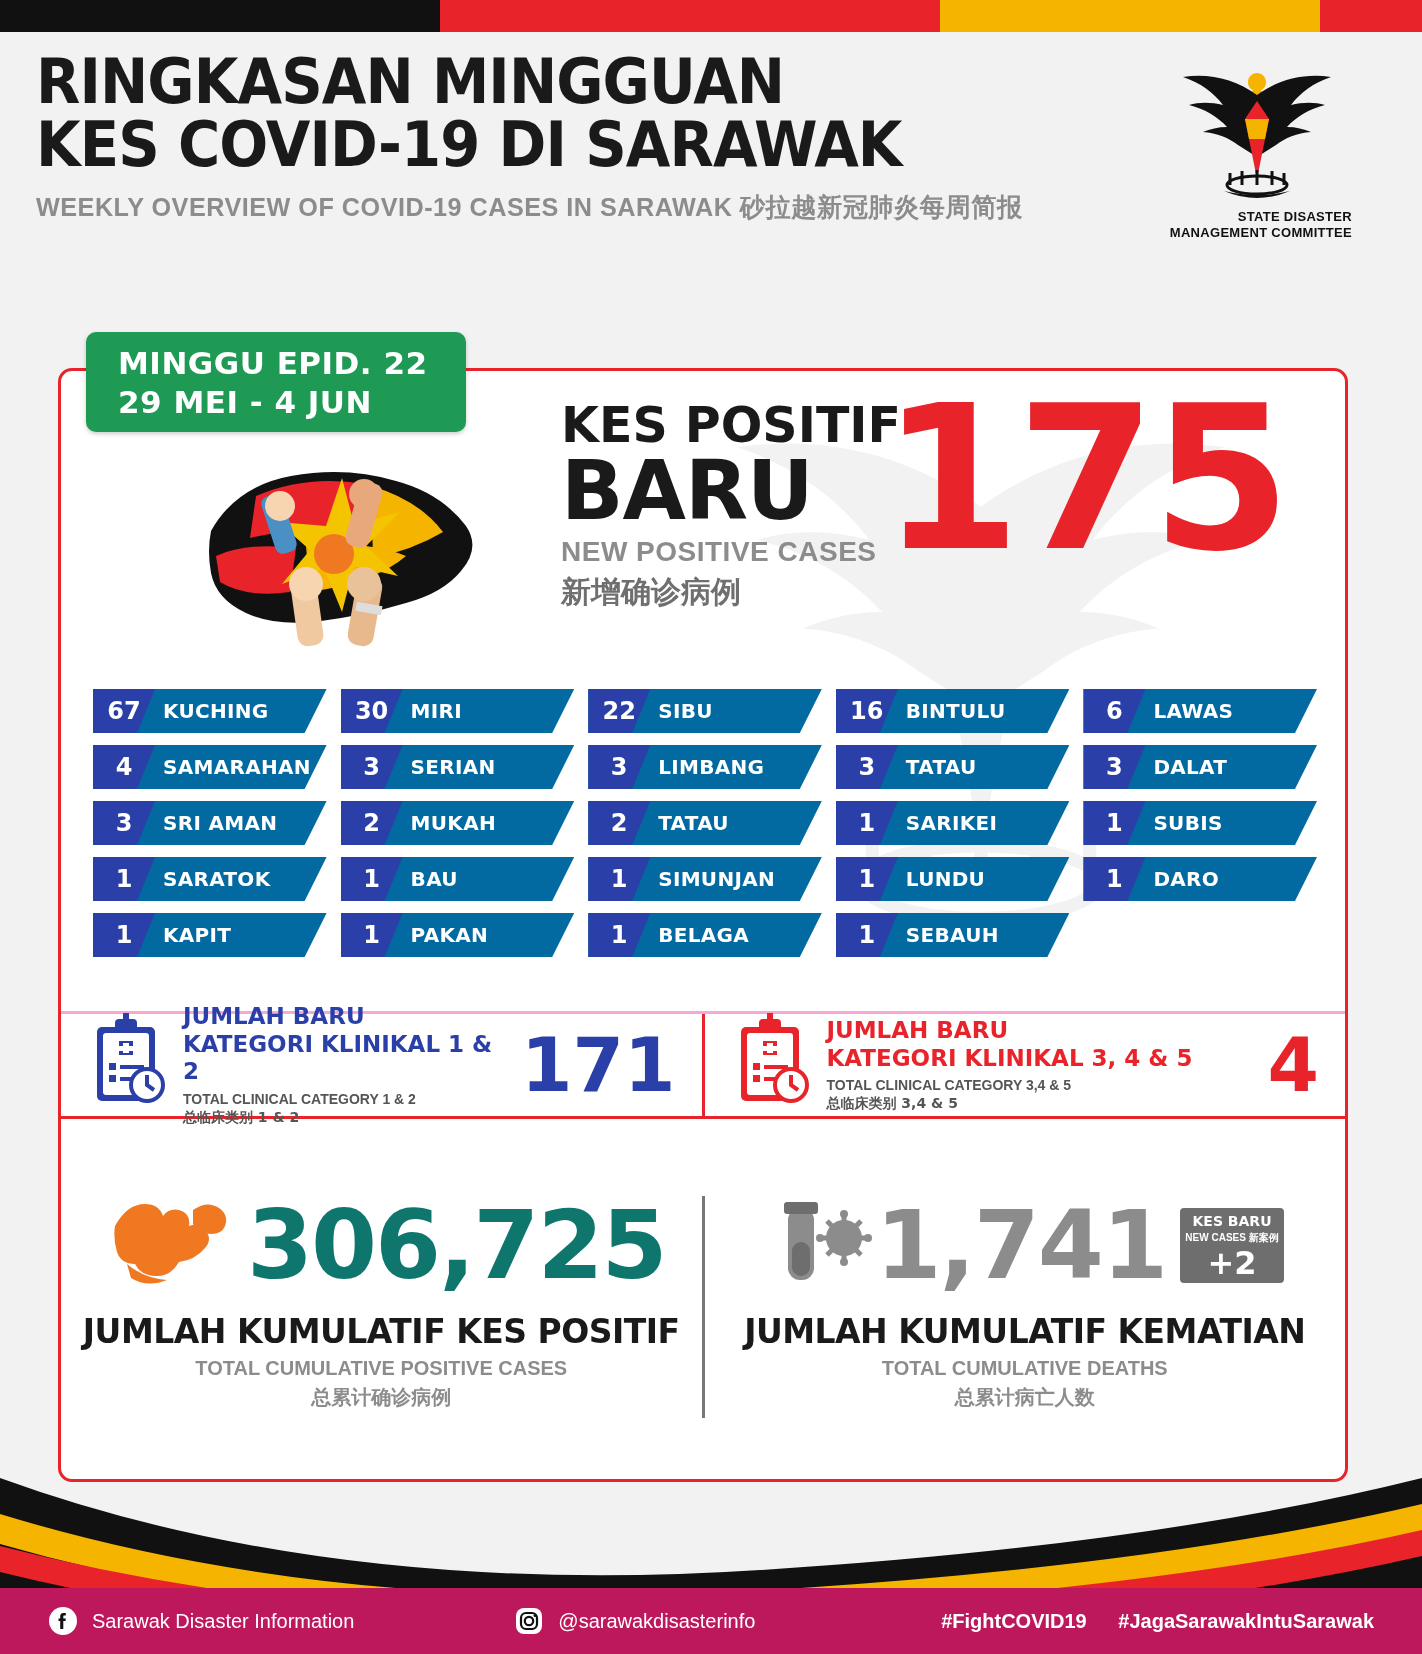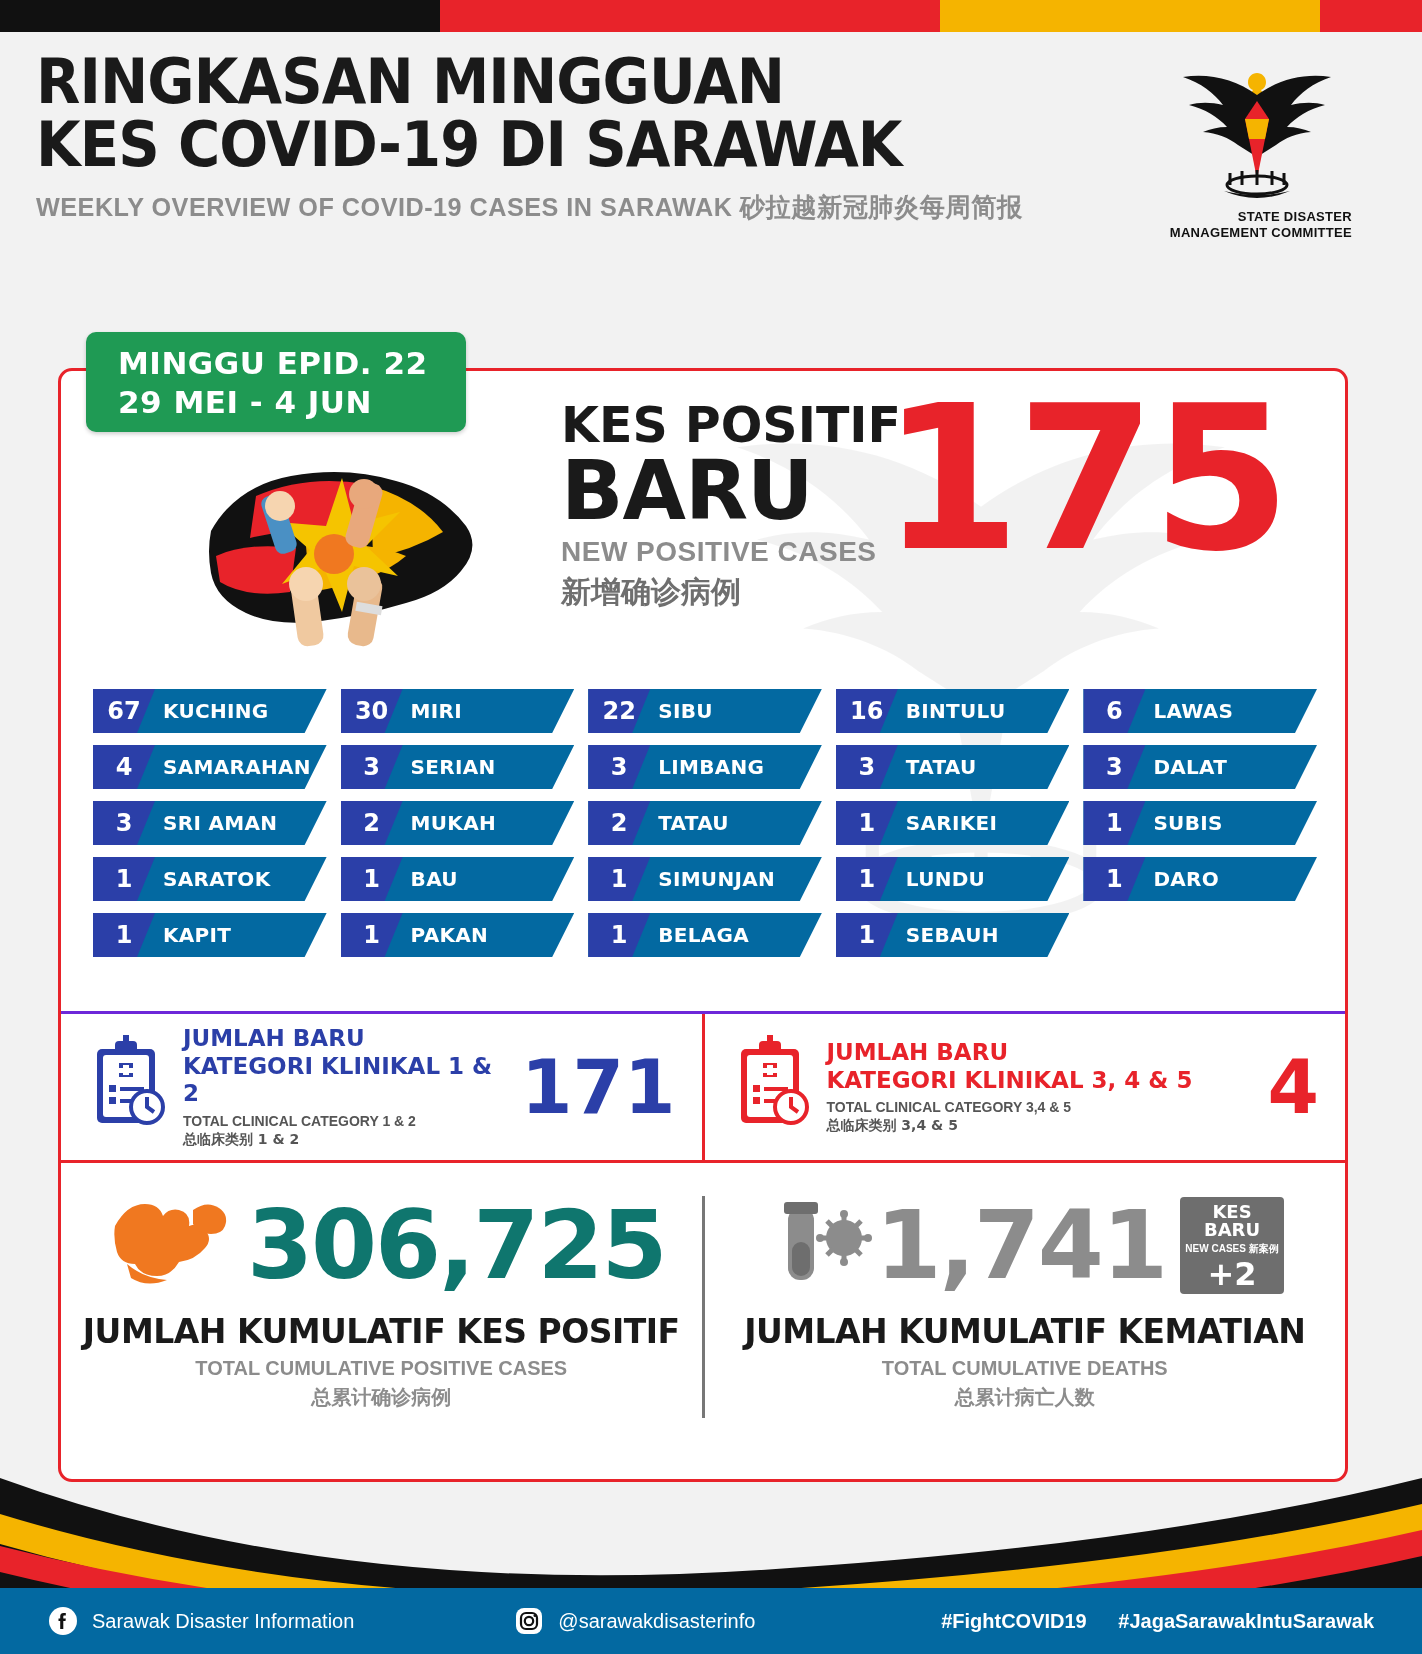--- a/index.html
+++ b/index.html
@@ -140,22 +140,22 @@
     flex:0 0 62px;
   }
   .dist .nm {
     color:#fff; font-family:"DejaVu Sans", sans-serif; font-weight:bold;
     font-size:20px; letter-spacing:0.3px; padding-left:8px;
     white-space:nowrap;
   }
 
   
   .catrow {
-    position:absolute; left:0; top:640px; width:100%; height:152px;
-    border-top:3px solid #6d28d9; border-bottom:3px solid #e8232a;
+    position:absolute; left:0; top:640px; width:100%; height:108px;
+    border-top:3px solid #f9a8d4; border-bottom:3px solid #e8232a;
     display:flex;
   }
   .cat {
     flex:1; display:flex; align-items:center; padding:0 26px; position:relative;
   }
   .cat + .cat { border-left:3px solid #e8232a; }
   .clipboard { width:86px; flex:0 0 86px; }
   .cat .txt { padding-left:10px; flex:1; }
   .cat .t1 {
     font-family:"DejaVu Sans", sans-serif; font-weight:bold; font-size:23px;
@@ -188,29 +188,29 @@
     font-family:"DejaVu Sans", sans-serif; font-weight:bold; font-size:33px;
     color:#1a1a1a; margin-top:6px; letter-spacing:-0.5px;
   }
   .cuml2 { font-family:"Liberation Sans", sans-serif; font-weight:bold; font-size:20px; color:#8c8c8c; margin-top:6px; }
   .cuml3 { font-family:"DejaVu Sans", sans-serif; font-weight:bold; font-size:20px; color:#8c8c8c; margin-top:4px; }
 
   .kesbaru {
     width:104px; background:#6e6e6e; color:#fff; border-radius:4px;
     margin-left:14px; padding:6px 4px 4px 4px; text-align:center;
   }
-  .kesbaru .kb1 { font-family:"DejaVu Sans", sans-serif; font-weight:bold; font-size:18px; line-height:1; }
+  .kesbaru .kb1 { font-family:"DejaVu Sans", sans-serif; font-weight:bold; font-size:14px; line-height:1; }
   .kesbaru .kb2 { font-family:"Liberation Sans", sans-serif; font-weight:bold; font-size:10px; margin-top:3px; }
   .kesbaru .kb3 { font-family:"DejaVu Sans", sans-serif; font-weight:bold; font-size:32px; line-height:1; margin-top:2px; }
 
   
   .botdeco { position:absolute; left:0; bottom:66px; width:100%; height:170px; overflow:hidden; }
   .footer {
     position:absolute; left:0; bottom:0; width:100%; height:66px;
-    background:#0369a1; color:#fff; display:flex; align-items:center;
+    background:#be185d; color:#fff; display:flex; align-items:center;
   }
   .footer .fitem { display:flex; align-items:center; font-size:20px; }
   .fb { margin-left:48px; }
   .ig { margin-left:160px; }
   .tags { margin-left:auto; margin-right:48px; font-size:20px; font-weight:bold; }
   .tags span { margin-left:26px; }
   .ficon { width:30px; height:30px; margin-right:14px; display:inline-flex; }
 </style>
 </head>
 <body>

